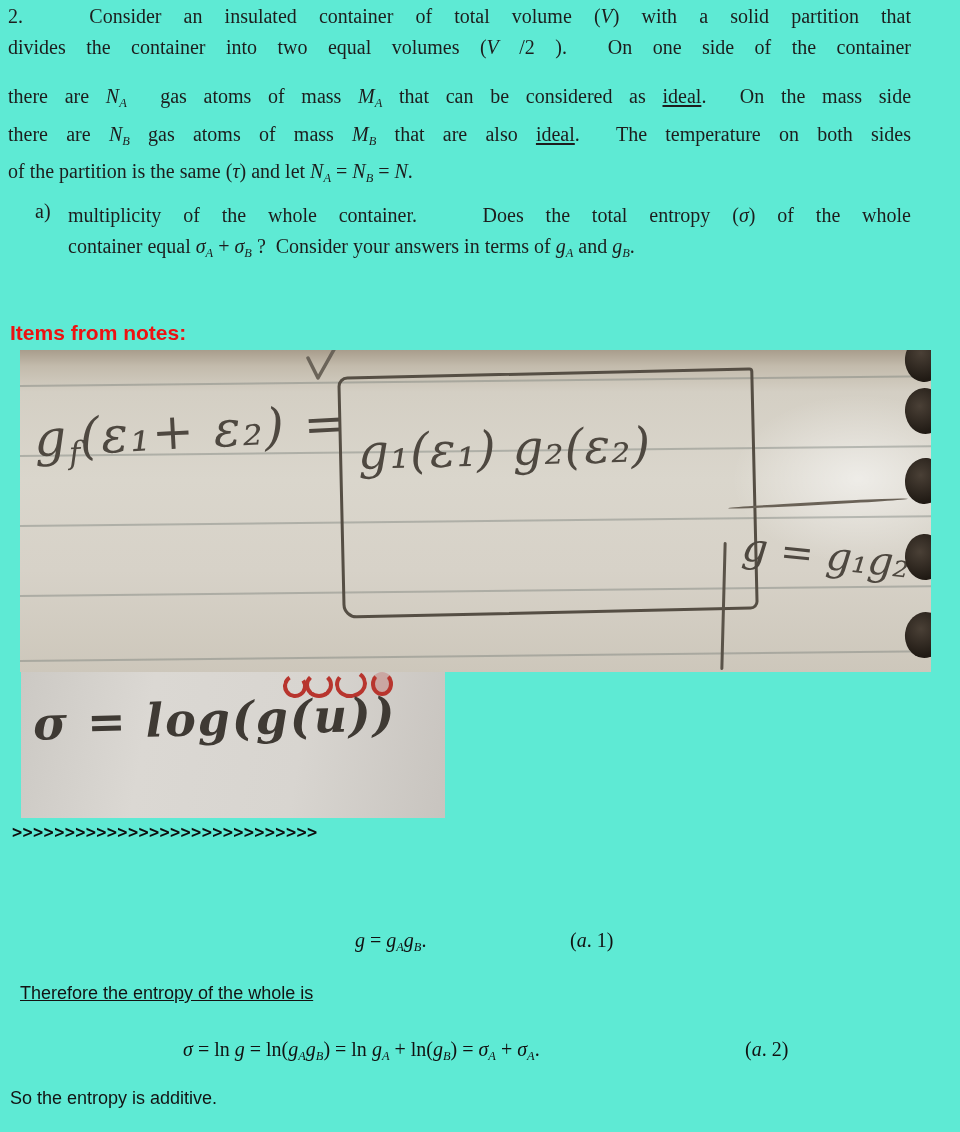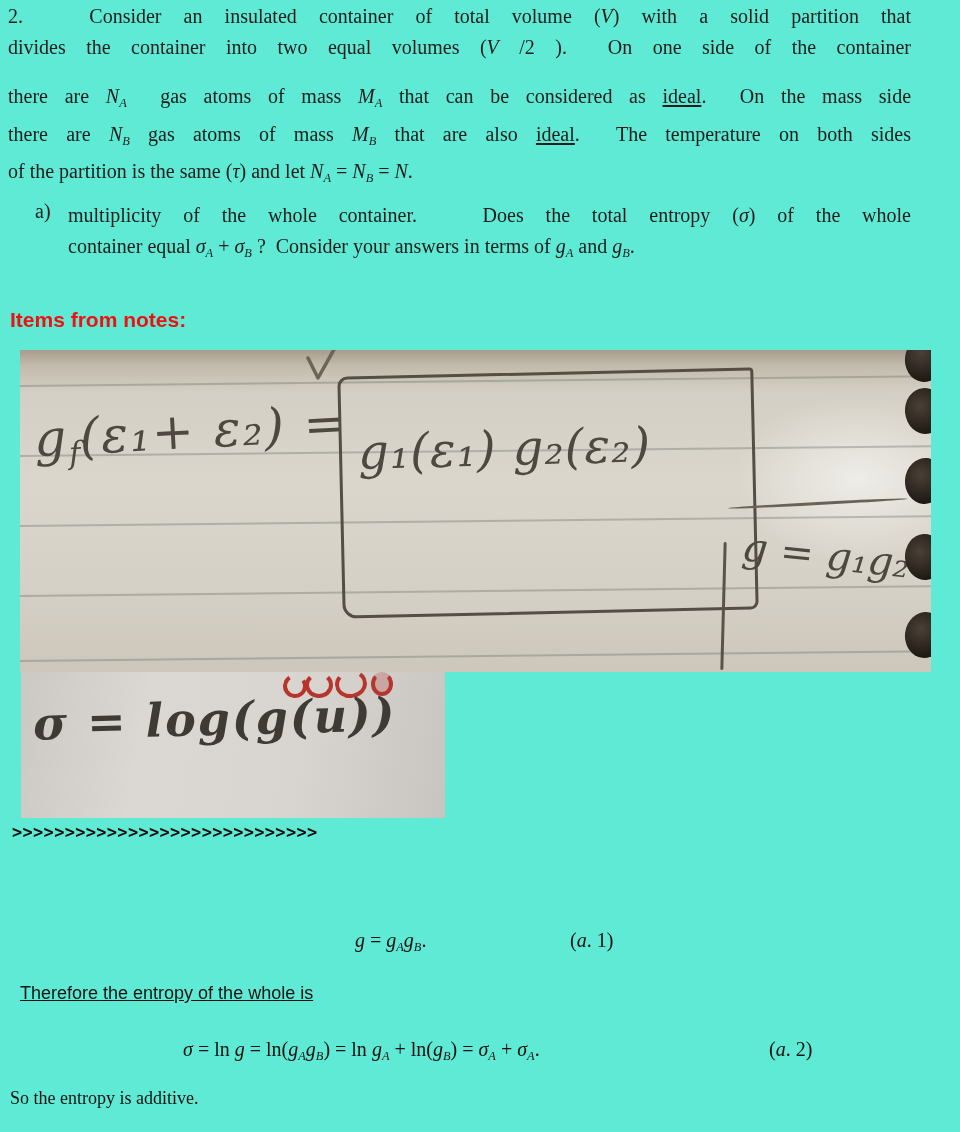--- a/index.html
+++ b/index.html
@@ -12,21 +12,21 @@
   .serif-block p { margin:0; text-align:justify; white-space:pre-wrap; }
   .serif-block p.jl { text-align-last:justify; }
   .parta-label { position:absolute; left:35px; top:200px; font-family:"Liberation Serif", serif;
                  font-size:20px; color:#1d1d1d; }
 
   .seg-i    { font-style:italic; }
   .seg-u    { text-decoration:underline; text-underline-offset:2px; }
   .seg-sub  { font-size:0.62em; vertical-align:-0.30em; letter-spacing:0; }
   .seg-isub { font-style:italic; font-size:0.62em; vertical-align:-0.30em; letter-spacing:0; }
 
-  .notes-heading { position:absolute; left:10px; top:308px; margin:0;
+  .notes-heading { position:absolute; left:10px; top:321px; margin:0;
                    font-family:"Liberation Sans", sans-serif; font-weight:bold;
                    font-size:21px; color:#ee1111; }
 
   
   .photo1 { position:absolute; left:20px; top:350px; width:911px; height:322px; overflow:hidden;
             background:
               radial-gradient(ellipse 180px 120px at 92% 40%, rgba(255,255,255,0.55), rgba(255,255,255,0) 70%),
               linear-gradient(180deg, #a89d8c 0px, #c3bbac 16px, #d4cfc4 42px, #dad6cc 130px,
                               #d7d2c8 220px, #cdc7bb 322px); }
   .rule { position:absolute; left:-8px; width:104%; height:2px;
@@ -68,28 +68,28 @@
 
   .divider { position:absolute; left:12px; top:822px; margin:0;
              font-family:"DejaVu Sans Mono", monospace; font-weight:bold; font-size:17px;
              color:#0e0e0e; letter-spacing:0.3px; }
 
   
   .sans-line { position:absolute; margin:0; font-family:"Liberation Sans", sans-serif;
                font-size:18px; color:#131313; }
   .sol1 { left:10px; top:875px; }
   .sol2 { left:20px; top:983px;text-decoration:underline; }
-  .sol3 { left:10px; top:1088px;font-family:Liberation Serif, serif; }
+  .sol3 { left:10px; top:1088px; }
 
   .eq { position:absolute; font-family:"Liberation Serif", serif; font-size:20px; color:#111;
         white-space:pre; }
   .eq1pos    { left:355px; top:929px; }
   .eq1tagpos { left:570px; top:929px; }
   .eq2pos    { left:183px; top:1038px; }
-  .eq2tagpos { left:745px; top:1038px;margin-left:24px; }
+  .eq2tagpos { left:745px; top:1038px; }
 </style>
 </head>
 <body>
 
 <div class="page">
 
   <div class="serif-block" style="left:8px; top:1px; width:903px;">
     <p class="jl"><span>2.   Consider an insulated container of total volume (</span><span class="seg-i">V</span><span>) with a solid partition that</span></p>
     <p class="jl"><span>divides the container into two equal volumes (</span><span class="seg-i">V</span><span> /2 ).  On one side of the container</span></p>
   </div>

